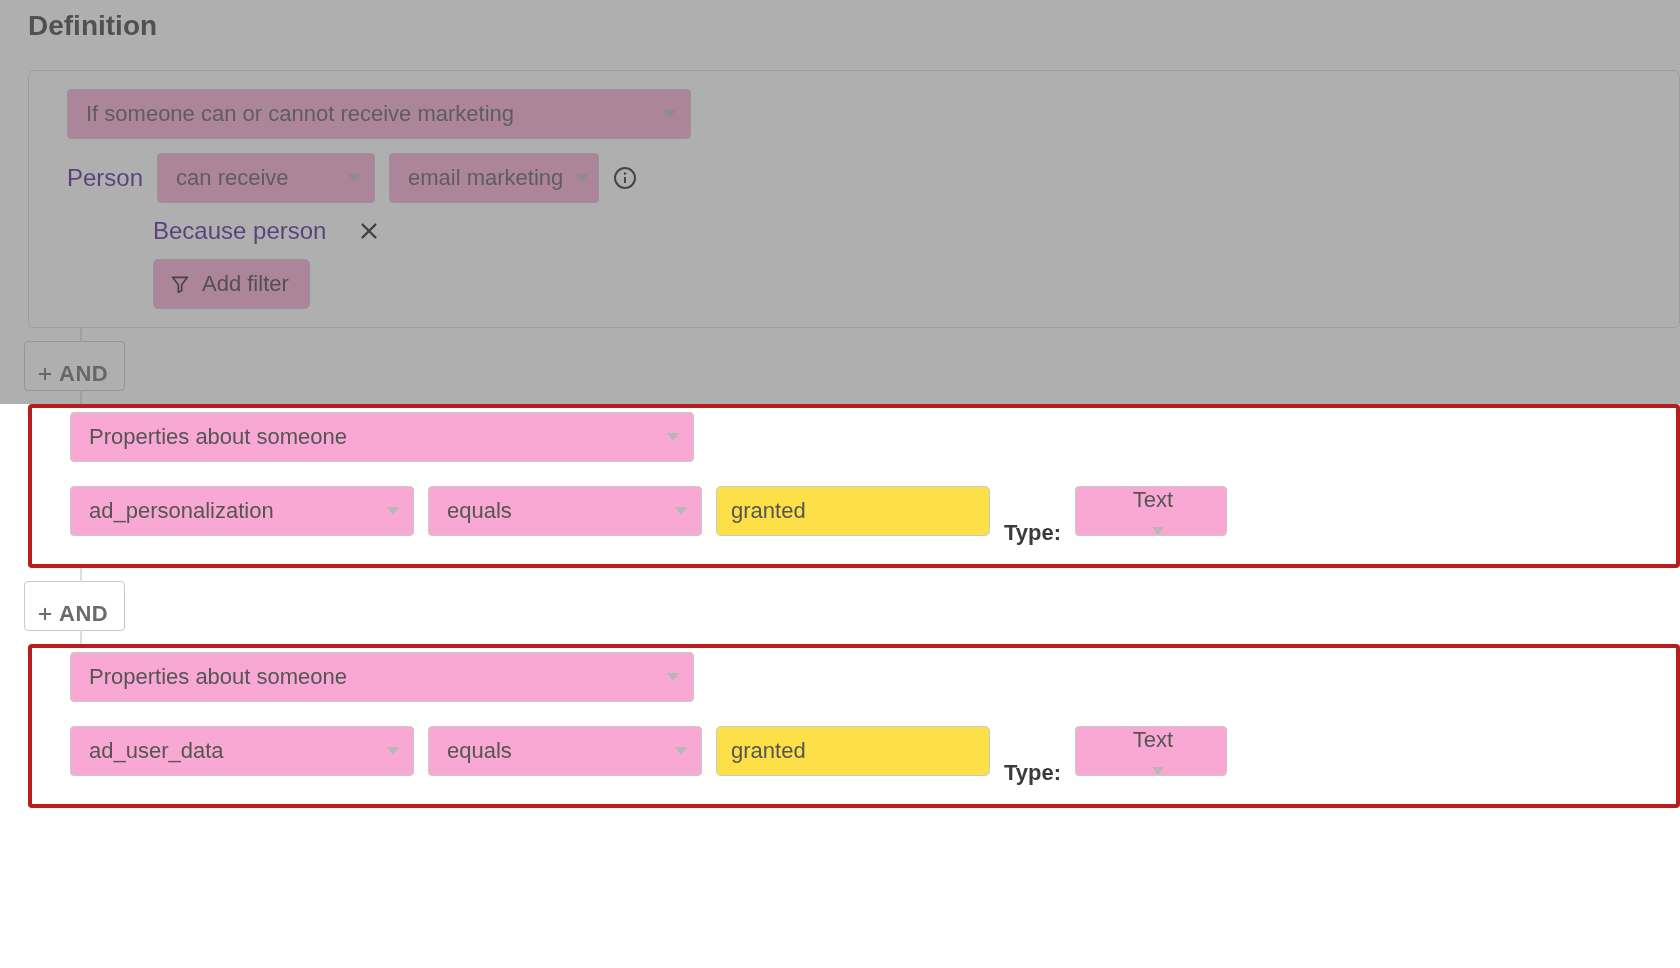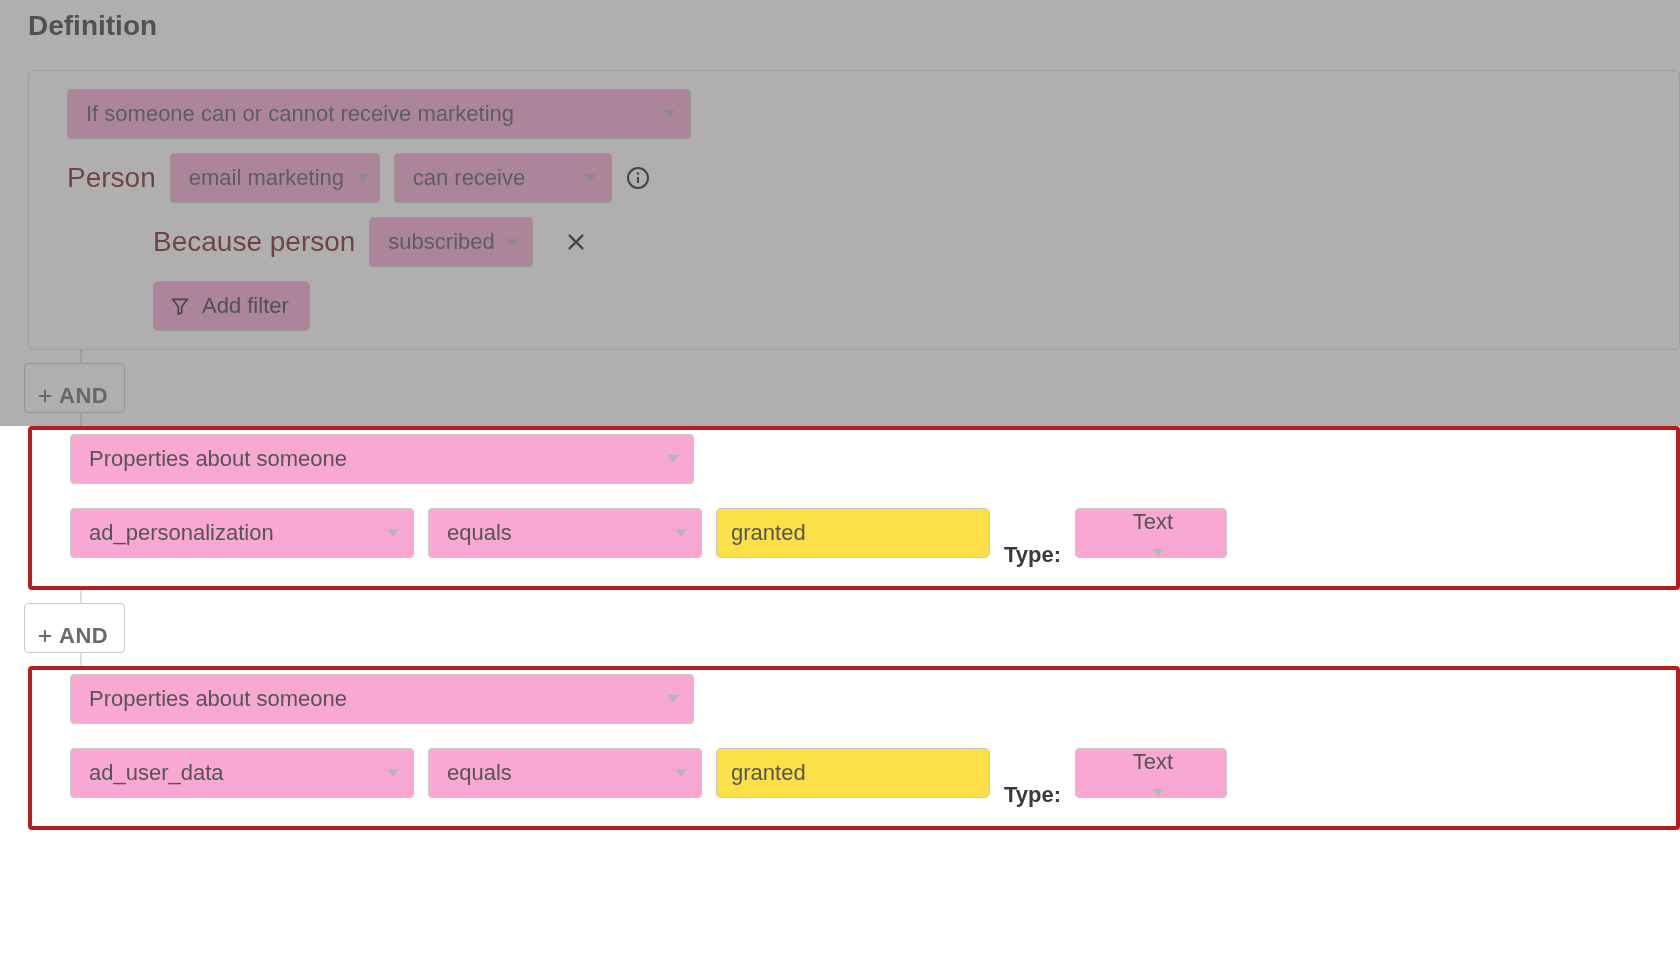--- a/index.html
+++ b/index.html
@@ -93,22 +93,22 @@
     border: 1px solid #c9c9c9;
     border-radius: 5px;
     background: #fde047;
     height: 50px;
     width: 274px;
     padding: 0 14px;
     font-size: 22px;
     color: #555;
   }
   .label-static {
-    font-size: 28px;
-    color: #7f1d1d;
+    font-size: 24px;
+    color: #4c1d95;
     font-weight: 500;
   }
   .label-bold {
     font-size: 22px;
     font-weight: 600;
     color: #3b3b3b;
     margin-top: 44px;
   }
   .icon-btn {
     display: inline-flex;
@@ -177,46 +177,42 @@
     <div class="row">
       <div class="select select-wide">
         <span class="label">If someone can or cannot receive marketing</span>
         <span class="caret"></span>
       </div>
     </div>
 
     <div class="row">
       <span class="label-static">Person</span>
 
+      <div class="select select-sm">
+        <span class="label">can receive</span>
+        <span class="caret"></span>
+      </div>
+
       <div class="select select-channel">
         <span class="label">email marketing</span>
-        <span class="caret"></span>
-      </div>
-
-      <div class="select select-sm">
-        <span class="label">can receive</span>
         <span class="caret"></span>
       </div>
 
       <span class="icon-btn info-icon">
         <svg width="24" height="24" viewBox="0 0 24 24" fill="none" stroke="#222" stroke-width="2">
           <circle cx="12" cy="12" r="10"></circle>
           <line x1="12" y1="11" x2="12" y2="17"></line>
           <circle cx="12" cy="7.5" r="1.2" fill="#222" stroke="none"></circle>
         </svg>
       </span>
     </div>
 
     <div class="row indent-1">
       <span class="label-static">Because person</span>
 
-      <div class="select select-sub">
-        <span class="label">subscribed</span>
-        <span class="caret"></span>
-      </div>
 
       <span class="icon-btn close-icon" style="margin-left:18px;">
         <svg width="22" height="22" viewBox="0 0 24 24" fill="none" stroke="#222" stroke-width="2.5" stroke-linecap="round">
           <line x1="5" y1="5" x2="19" y2="19"></line>
           <line x1="19" y1="5" x2="5" y2="19"></line>
         </svg>
       </span>
     </div>
 
     <div class="row indent-1">

